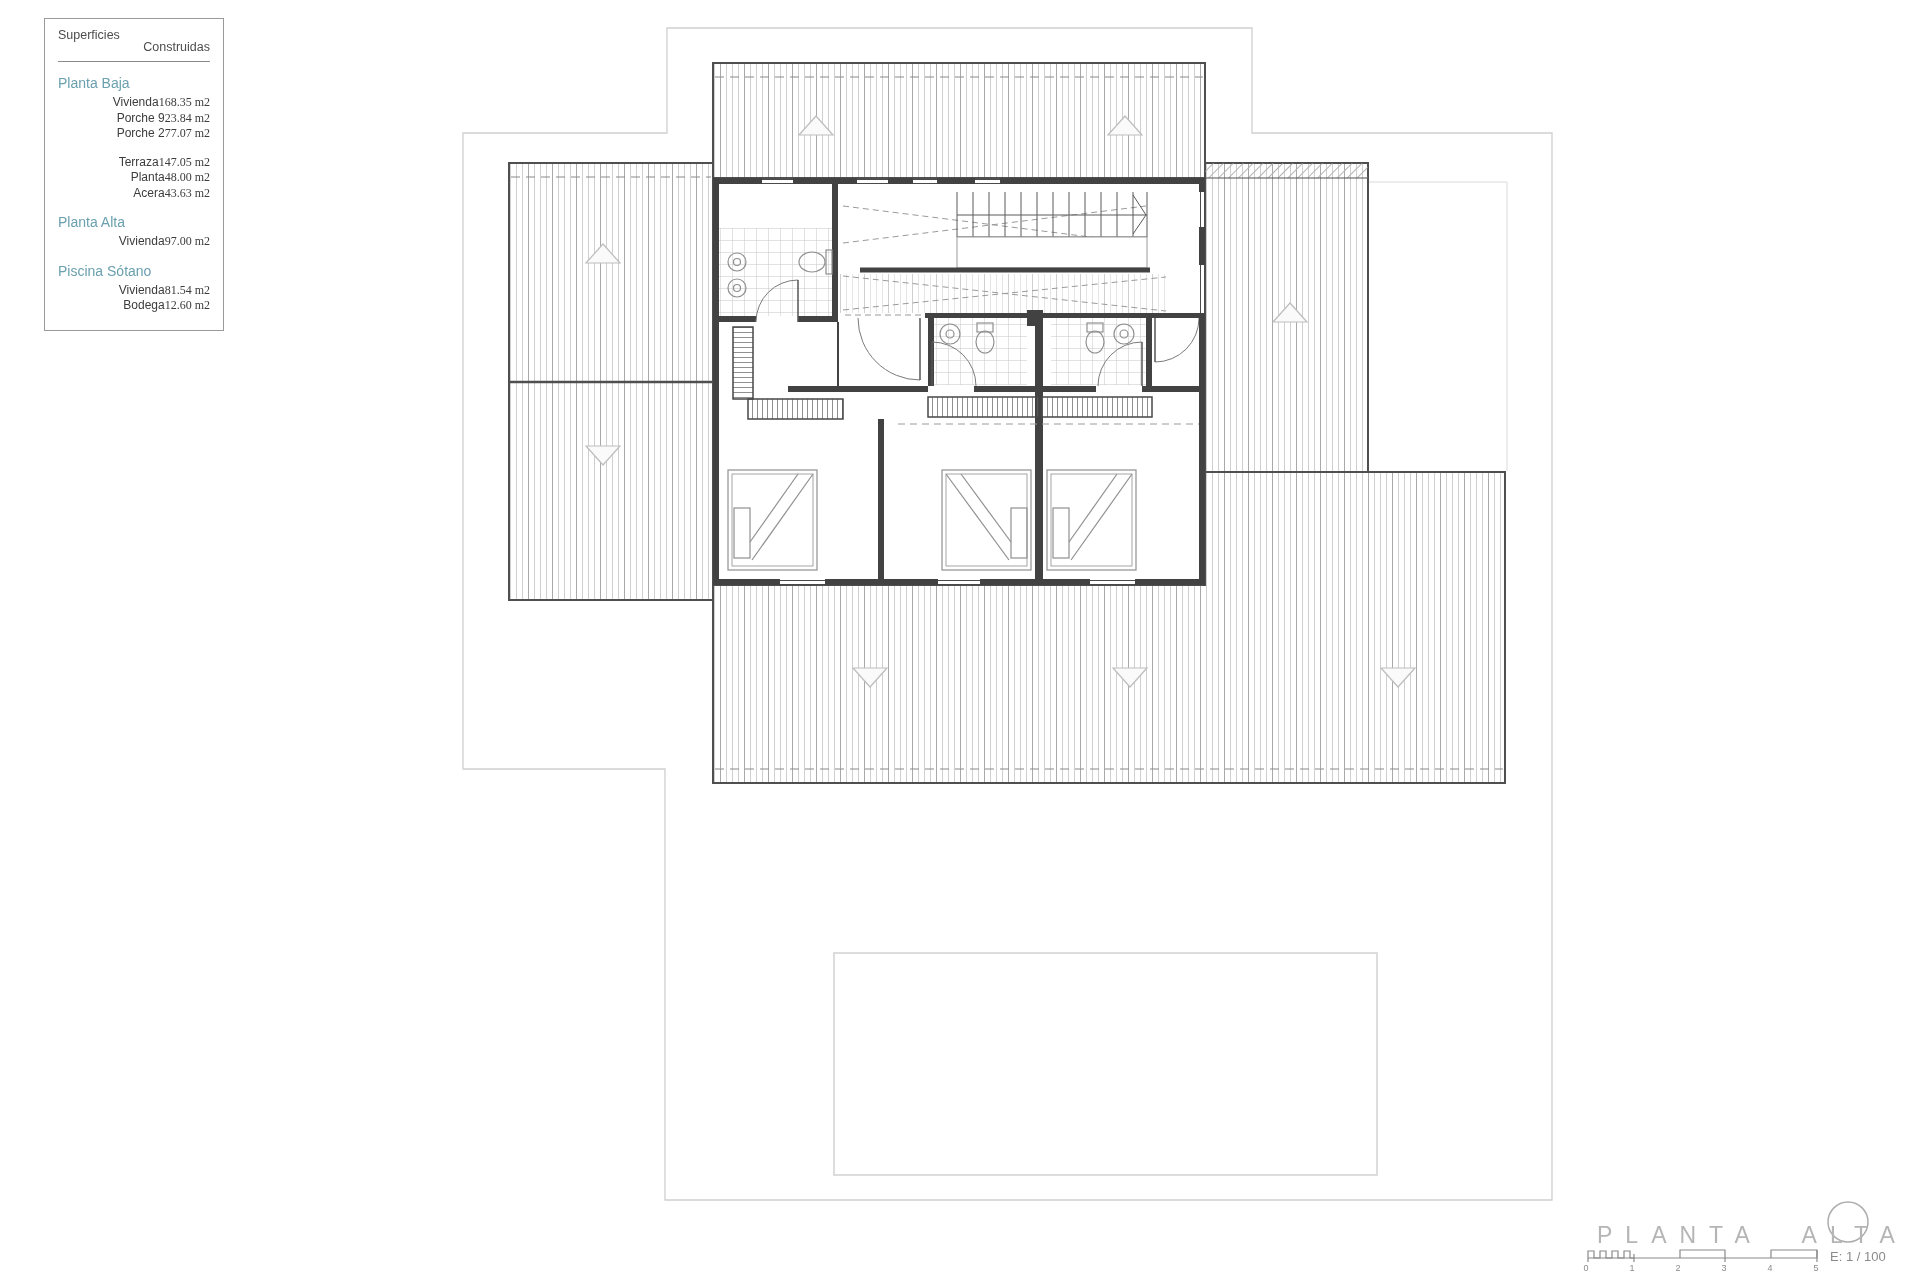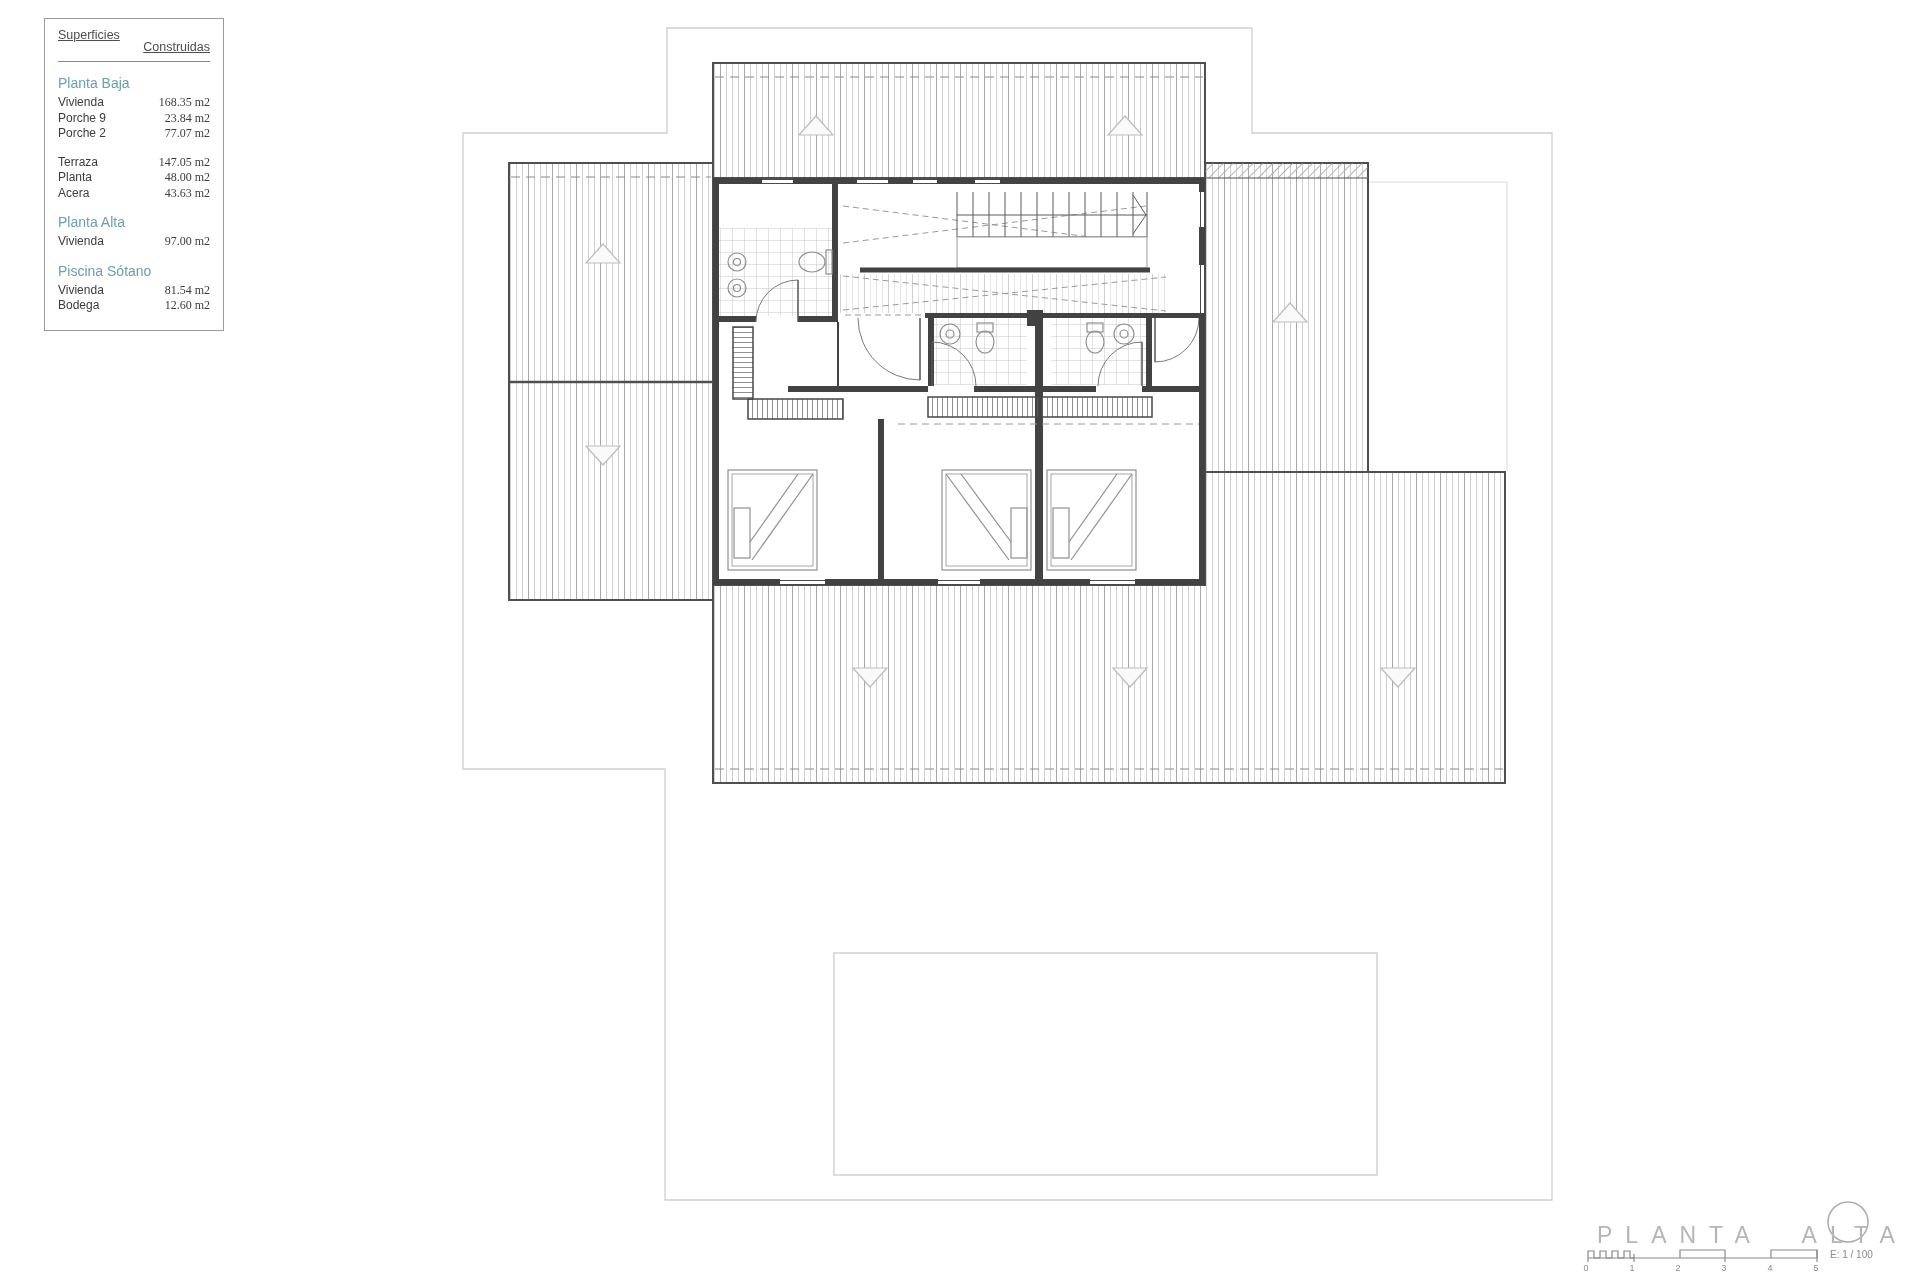--- a/index.html
+++ b/index.html
@@ -2,37 +2,37 @@
 <html><head>
 <meta charset="utf-8">
 <style>
   html,body{margin:0;padding:0;background:#ffffff;}
   .stage{position:relative;width:1920px;height:1280px;background:#ffffff;overflow:hidden;
          font-family:"Liberation Sans",sans-serif;}
 
   
   .legend{position:absolute;left:44px;top:18px;width:180px;box-sizing:border-box;
           border:1px solid #9a9a9a;background:#fff;padding:9px 13px 16px 13px;}
-  .legend-title{display:flex;justify-content:space-between;color:#4d4d4d;font-size:12.5px;text-decoration:underline;}
+  .legend-title{display:flex;justify-content:space-between;color:#4d4d4d;font-size:12.5px;}
   .legend-title .c2{margin-top:12px;}
   .legend-rule{border-top:1px solid #8a8a8a;margin-top:7px;}
   .lg-section{margin-top:13px;}
   .lg-header{color:#6ba0af;font-size:14px;margin-bottom:6px;height:14px;}
   .lg-header:empty{margin-bottom:0;height:0;}
-  .lg-row{display:flex;justify-content:space-between;font-size:12px;color:#3c3c3c;
+  .lg-row{display:flex;justify-content:flex-end;font-size:12px;color:#3c3c3c;
           line-height:15.5px;}
   .lg-row .v{text-align:right;font-family:Liberation Serif, serif;}
 
   
   .plan-title{position:absolute;left:1597px;top:1222px;font-size:23px;color:#b5b5b5;
               letter-spacing:13px;word-spacing:22px;white-space:nowrap;}
   .scale-ticks{position:absolute;left:1581px;top:1263px;width:240px;display:flex;
                justify-content:space-between;font-size:9px;color:#8a8a8a;}
   .scale-ticks span{width:10px;text-align:center;}
-  .scale-label{position:absolute;left:1830px;top:1249px;font-size:10px;color:#8a8a8a;}
+  .scale-label{position:absolute;left:1830px;top:1249px;font-size:13px;color:#8a8a8a;}
   .plan-svg{position:absolute;left:0;top:0;}
 </style>
 </head>
 <body>
 
 <div class="stage">
 
   <svg class="plan-svg" width="1920" height="1280" viewBox="0 0 1920 1280">
     <defs>
       <pattern id="hv" width="24" height="10" patternUnits="userSpaceOnUse">

